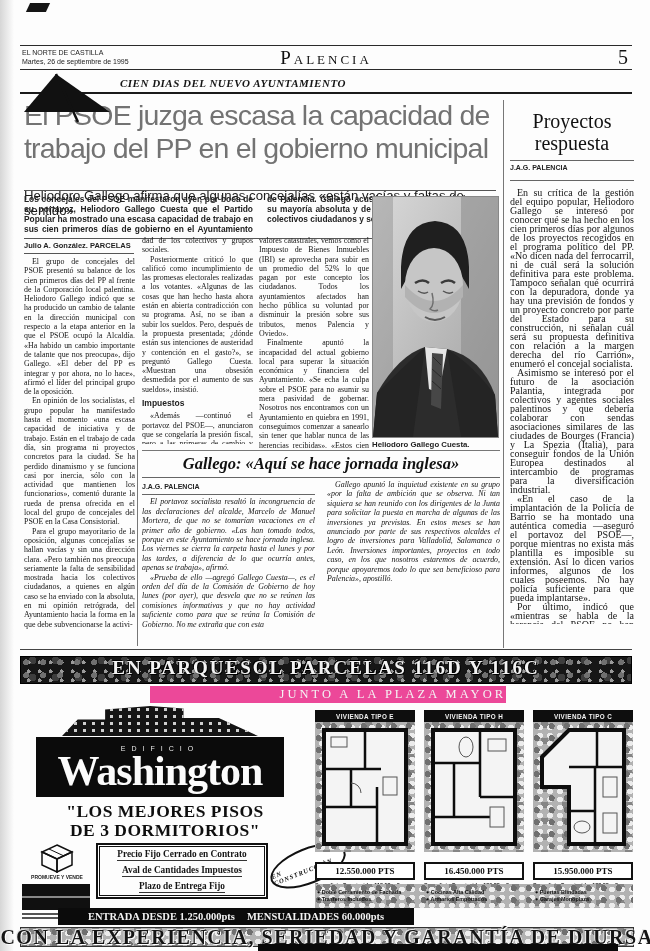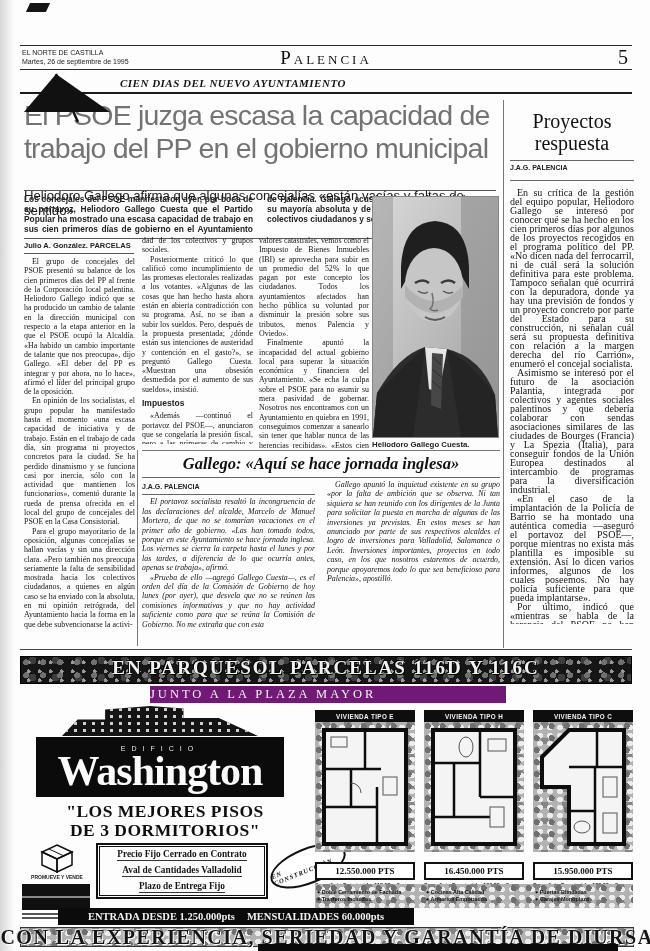--- a/index.html
+++ b/index.html
@@ -92,22 +92,22 @@
   .camo-grey{background-color:#b2b2b2;
      background-image:radial-gradient(circle at 25% 35%, #6f6f6f 0 3px, transparent 3px),
                       radial-gradient(circle at 70% 70%, #ececec 0 3px, transparent 3px),
                       radial-gradient(circle at 55% 15%, #858585 0 4px, transparent 4px);
      background-size:15px 12px,10px 8px,21px 16px;}
 
   .ad-banner1{position:absolute;left:20px;top:656px;width:610px;height:26px;border:1px solid #000;
         display:flex;align-items:flex-start;justify-content:center;}
   .ad-banner1 span{font-weight:bold;font-size:19px;letter-spacing:2px;color:#f2f2f2;
         text-shadow:1px 1px 0 #000,-1px -1px 0 #000;white-space:nowrap;}
-  .ad-banner2{position:absolute;left:150px;top:686px;width:356px;height:17px;background:#701a75;
-        display:flex;align-items:center;justify-content:flex-start;}
+  .ad-banner2{position:absolute;left:150px;top:686px;width:356px;height:17px;background:#ec4899;
+        display:flex;align-items:center;justify-content:flex-end;}
   .ad-banner2 span{font-size:12.5px;letter-spacing:3px;color:#f4f4f4;}
 
   .building{position:absolute;left:62px;top:706px;width:196px;height:30px;background:#141414;
         background-image:radial-gradient(circle,#cfcfcf 0 1.5px,transparent 2px);
         background-size:9px 7px;clip-path:polygon(0 100%,8% 45%,22% 45%,22% 12%,45% 0,62% 8%,62% 40%,80% 40%,100% 100%);}
   .wash-box{position:absolute;left:36px;top:737px;width:248px;height:60px;background:#0b0b0b;
         display:flex;flex-direction:column;align-items:center;justify-content:center;}
   .wash-edificio{font-family:"Liberation Sans",sans-serif;font-size:7px;letter-spacing:6px;
         color:#e9e9e9;margin-bottom:1px;}
   .wash-name{font-weight:bold;font-size:42px;color:#fbfbfb;line-height:36px;letter-spacing:-1px;}
@@ -287,21 +287,21 @@
       <polygon points="17,2 32,9 17,16 2,9" fill="none" stroke="#111" stroke-width="1.5"></polygon>
       <polygon points="2,9 17,16 17,29 2,22" fill="none" stroke="#111" stroke-width="1.5"></polygon>
       <polygon points="32,9 17,16 17,29 32,22" fill="none" stroke="#111" stroke-width="1.5"></polygon>
       <line x1="9" y1="6" x2="24" y2="13" stroke="#111" stroke-width="1"></line>
     </svg>
     <div>PROMUEVE Y VENDE</div>
   </div>
 
   <div class="terms">
     <div>Precio Fijo Cerrado en Contrato</div>
-    <div>Aval de Cantidades Valladolid</div>
+    <div>Aval de Cantidades Impuestos</div>
     <div>Plazo de Entrega Fijo</div>
   </div>
   <div class="stamp">EN CONSTRUCCIÓN</div>
 
   <div class="diursa-logo"></div>
   <div class="diursa-lines"></div>
   <div class="entrada">
     <span>ENTRADA DESDE 1.250.000pts</span>
     <span>MENSUALIDADES 60.000pts</span>
   </div>

